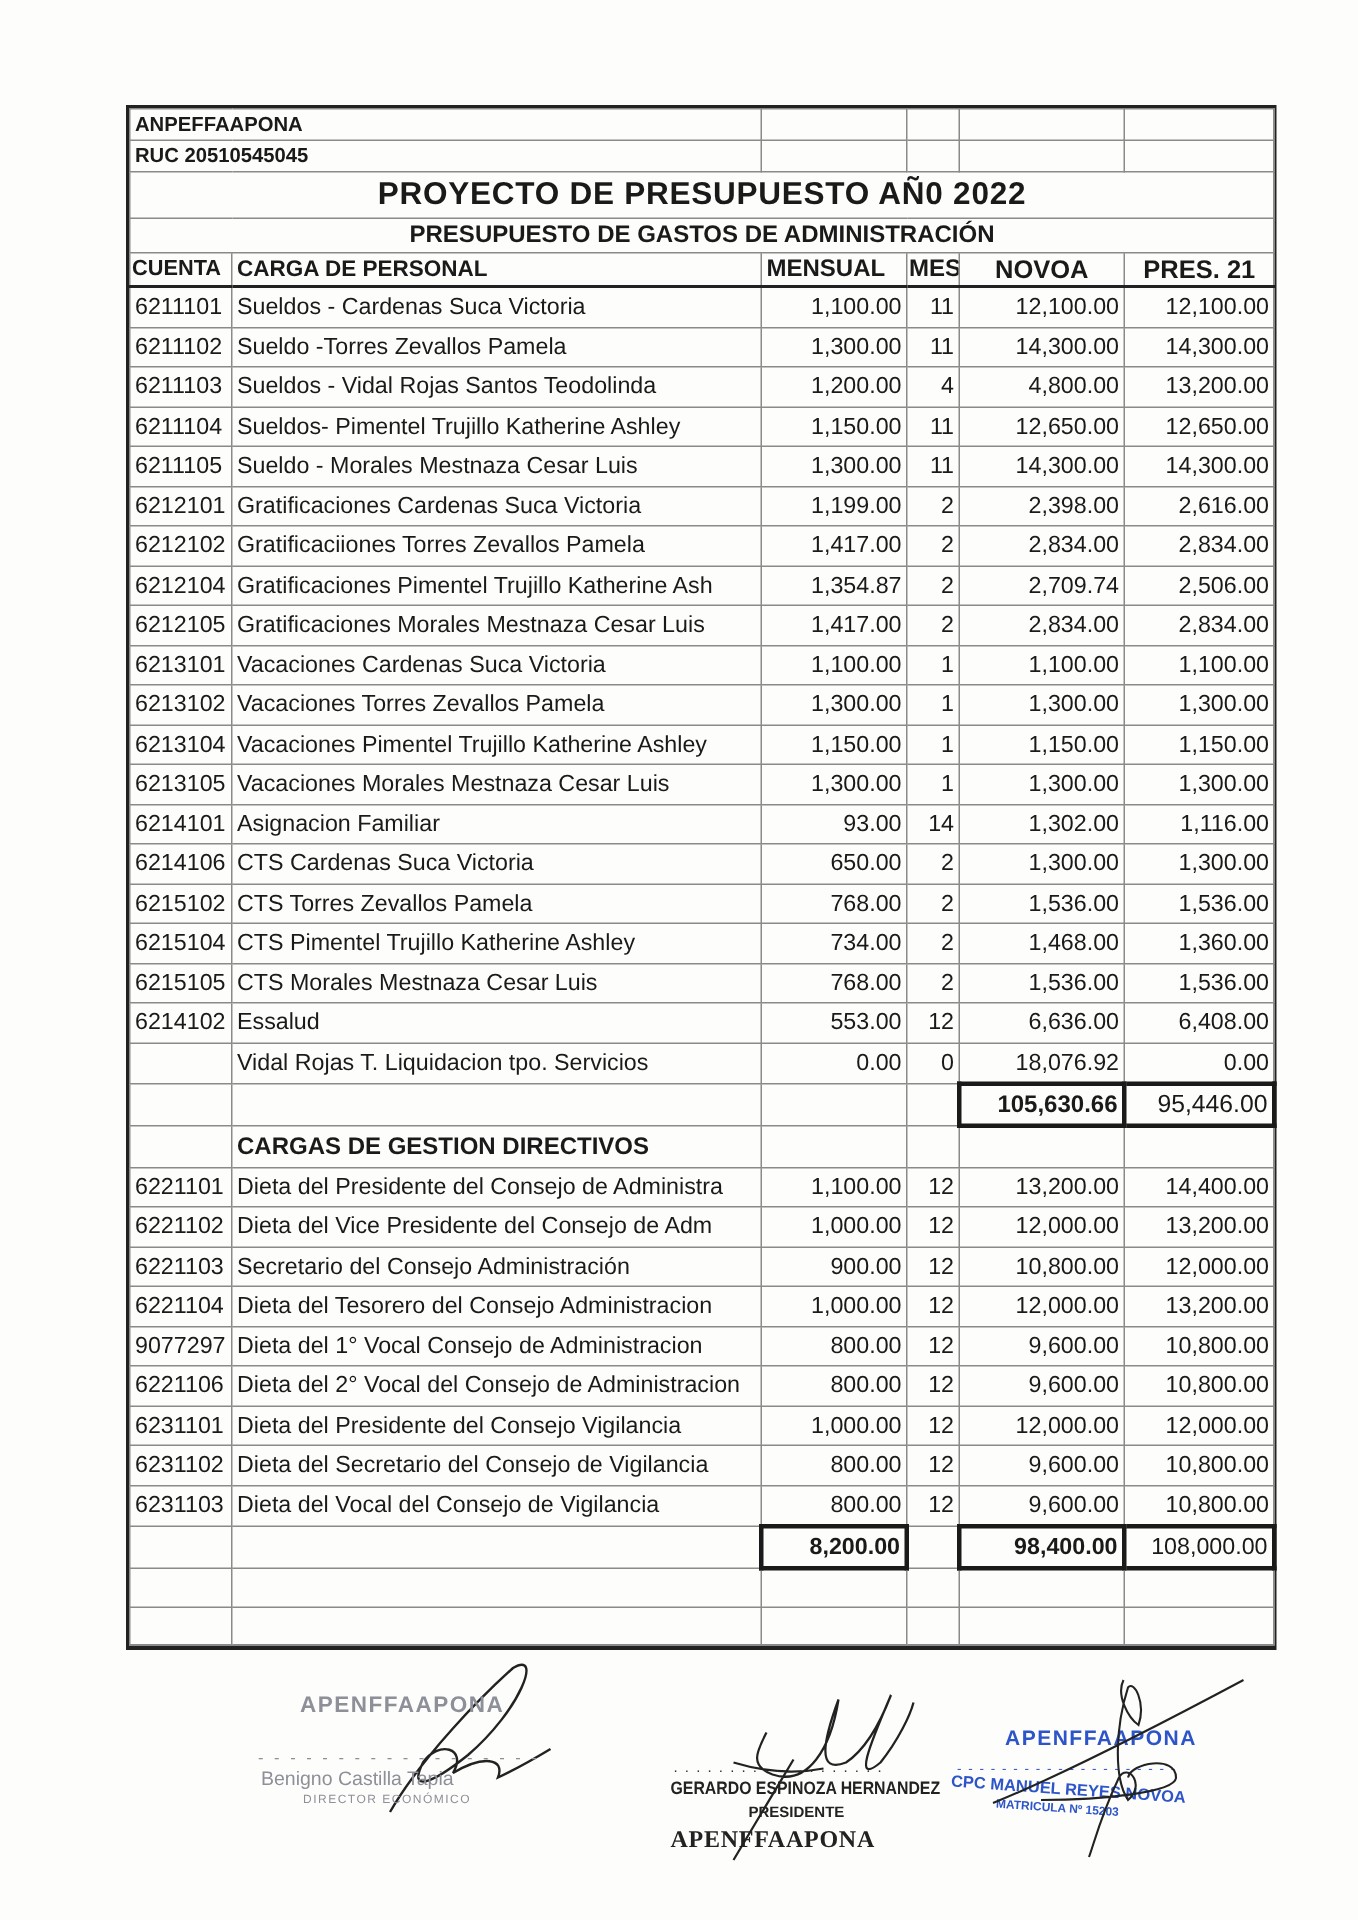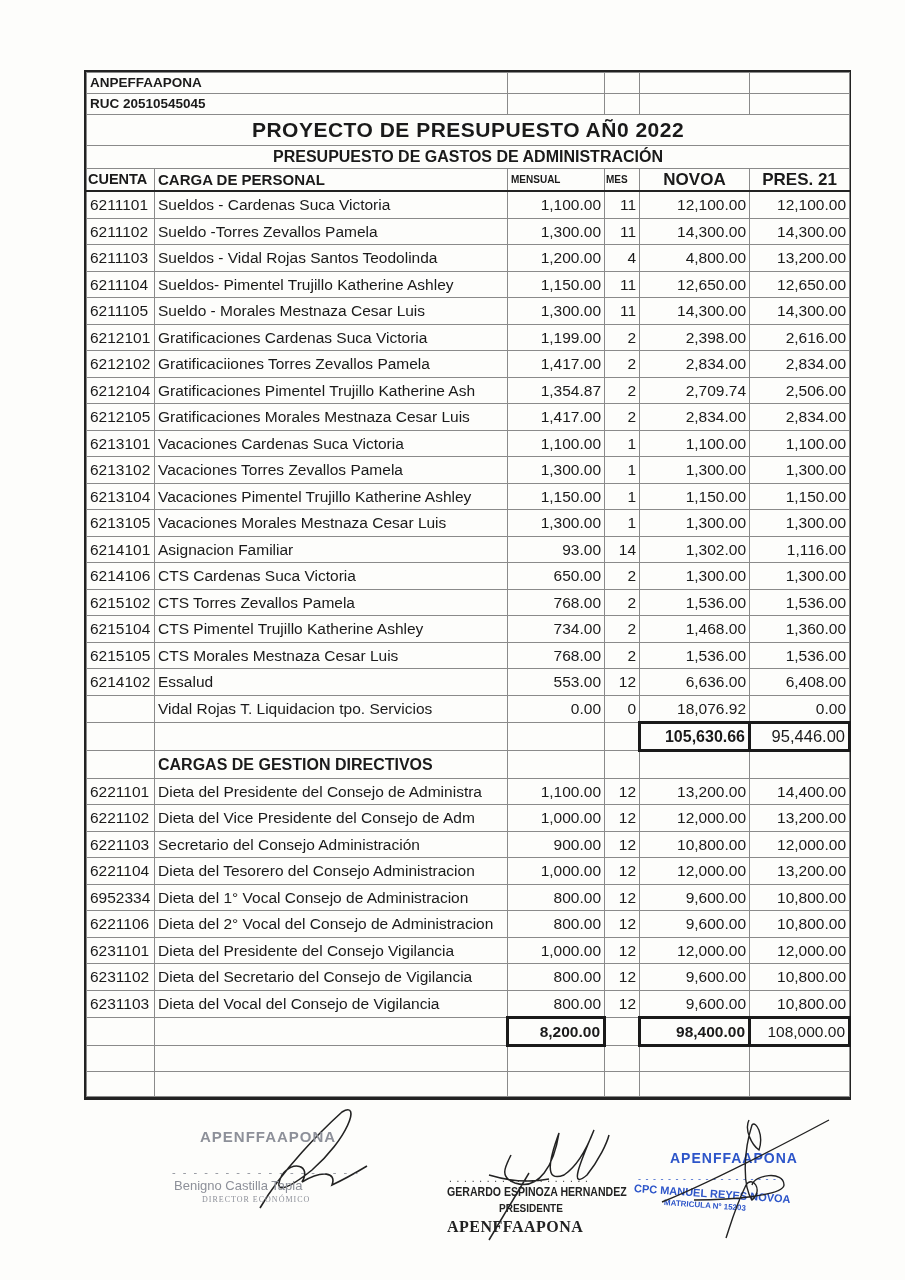--- a/index.html
+++ b/index.html
@@ -22,21 +22,21 @@
   col.c-mes  { width: 35px; }
   col.c-tot  { width: 110px; }
   col.c-pres { width: 100px; }
   td.acct { font-size: 14.5px; }
   td.num { text-align: right; }
   td.mes { text-align: right; padding-right: 4px; }
   tr.meta td { height: 20px; line-height: 20px; font-size: 13.5px; font-weight: bold; }
   tr.title td { height: 30px; line-height: 30px; font-size: 21px; font-weight: 900; text-align: center; letter-spacing: 0.5px; }
   tr.subtitle td { height: 22px; line-height: 22px; font-size: 16px; font-weight: bold; text-align: center; }
   tr.head td { height: 21px; line-height: 21px; font-weight: bold; font-size: 15px; border-bottom: 2px solid #222; }
-  tr.head td.h-small { font-size: 10px; }
+  tr.head td.h-small { font-size: 16px; }
   tr.head td.h-big { font-size: 17px; text-align: center; }
   tr.section td.sec { font-weight: bold; font-size: 16px; margin-left: 39px; }
   td.boxed { border: 3px solid #1a1a1a !important; font-weight: bold; }
   td.boxed-plain { border: 3px solid #1a1a1a !important; }
   tr.blank td { height: 24px; }
   .sig { position: absolute; margin-left: 24px; }
   .sig-left { left: 148px; top: 1100px; width: 220px; height: 110px; }
   .sig-mid { left: 395px; top: 1105px; width: 210px; height: 140px; }
   .sig-right { left: 610px; top: 1090px; width: 200px; height: 150px; }
   .stamp-text { position: absolute; white-space: nowrap; }
@@ -287,21 +287,21 @@
         </tr>
         <tr>
           <td class="acct">6221104</td>
           <td>Dieta del Tesorero del Consejo Administracion</td>
           <td class="num">1,000.00</td>
           <td class="mes">12</td>
           <td class="num">12,000.00</td>
           <td class="num">13,200.00</td>
         </tr>
         <tr>
-          <td class="acct">6952334</td>
+          <td class="acct">9077297</td>
           <td>Dieta  del 1°  Vocal  Consejo de Administracion</td>
           <td class="num">800.00</td>
           <td class="mes">12</td>
           <td class="num">9,600.00</td>
           <td class="num">10,800.00</td>
         </tr>
         <tr>
           <td class="acct">6221106</td>
           <td>Dieta del 2° Vocal del Consejo de Administracion</td>
           <td class="num">800.00</td>
@@ -361,21 +361,21 @@
   </table>
 </div>
 
 <div class="sig sig-left">
   <svg width="220" height="110" style="position:absolute;left:0;top:0">
     <path d="M88 108 C 110 70, 150 30, 170 12 C 190 0, 175 40, 140 70 C 115 90, 100 95, 110 75 C 120 60, 140 65, 130 82 C 150 70, 165 72, 160 85 C 175 78, 185 72, 195 66" stroke="#222" stroke-width="1.6" fill="none"></path>
   </svg>
   <div class="stamp-text faded" style="left:28px;top:28px;font-size:15px;font-weight:bold;letter-spacing:1px;">APENFFAAPONA</div>
   <div class="stamp-text faded" style="left:0;top:66px;font-size:11px;letter-spacing:2px;">- - - - - - - - - - - - - - - - - -</div>
   <div class="stamp-text faded" style="left:2px;top:78px;font-size:13px;">Benigno Castilla Tapia</div>
-  <div class="stamp-text faded" style="left:30px;top:95px;font-size:8px;letter-spacing:1px;font-family:Liberation Serif, serif;">DIRECTOR ECONÓMICO</div>
+  <div class="stamp-text faded" style="left:30px;top:95px;font-size:8px;letter-spacing:1px;">DIRECTOR ECONÓMICO</div>
 </div>
 
 <div class="sig sig-mid">
   <svg width="210" height="140" style="position:absolute;left:0;top:0">
     <path d="M92 50 C 86 62, 80 72, 96 78 C 120 86, 135 60, 140 28 C 130 55, 125 78, 145 70 C 160 60, 170 38, 175 25 C 160 60, 150 85, 168 70 C 180 55, 188 38, 190 30 M70 70 C 90 76, 110 78, 130 74 M110 68 L 70 135" stroke="#222" stroke-width="1.5" fill="none"></path>
   </svg>
   <div class="stamp-text" style="left:30px;top:68px;font-size:10px;letter-spacing:1px;color:#333;">. . . . . . . . . . . . . . . . . . .</div>
   <div class="stamp-text" style="left:28px;top:80px;font-size:12px;font-weight:bold;color:#222;transform:scaleX(0.88);transform-origin:left;">GERARDO ESPINOZA HERNANDEZ</div>
   <div class="stamp-text" style="left:80px;top:98px;font-size:10px;font-weight:bold;color:#222;">PRESIDENTE</div>
   <div class="stamp-text" style="left:28px;top:113px;font-size:16px;font-weight:bold;font-family:'Liberation Serif', serif;color:#222;letter-spacing:0.5px;">APENFFAAPONA</div>

